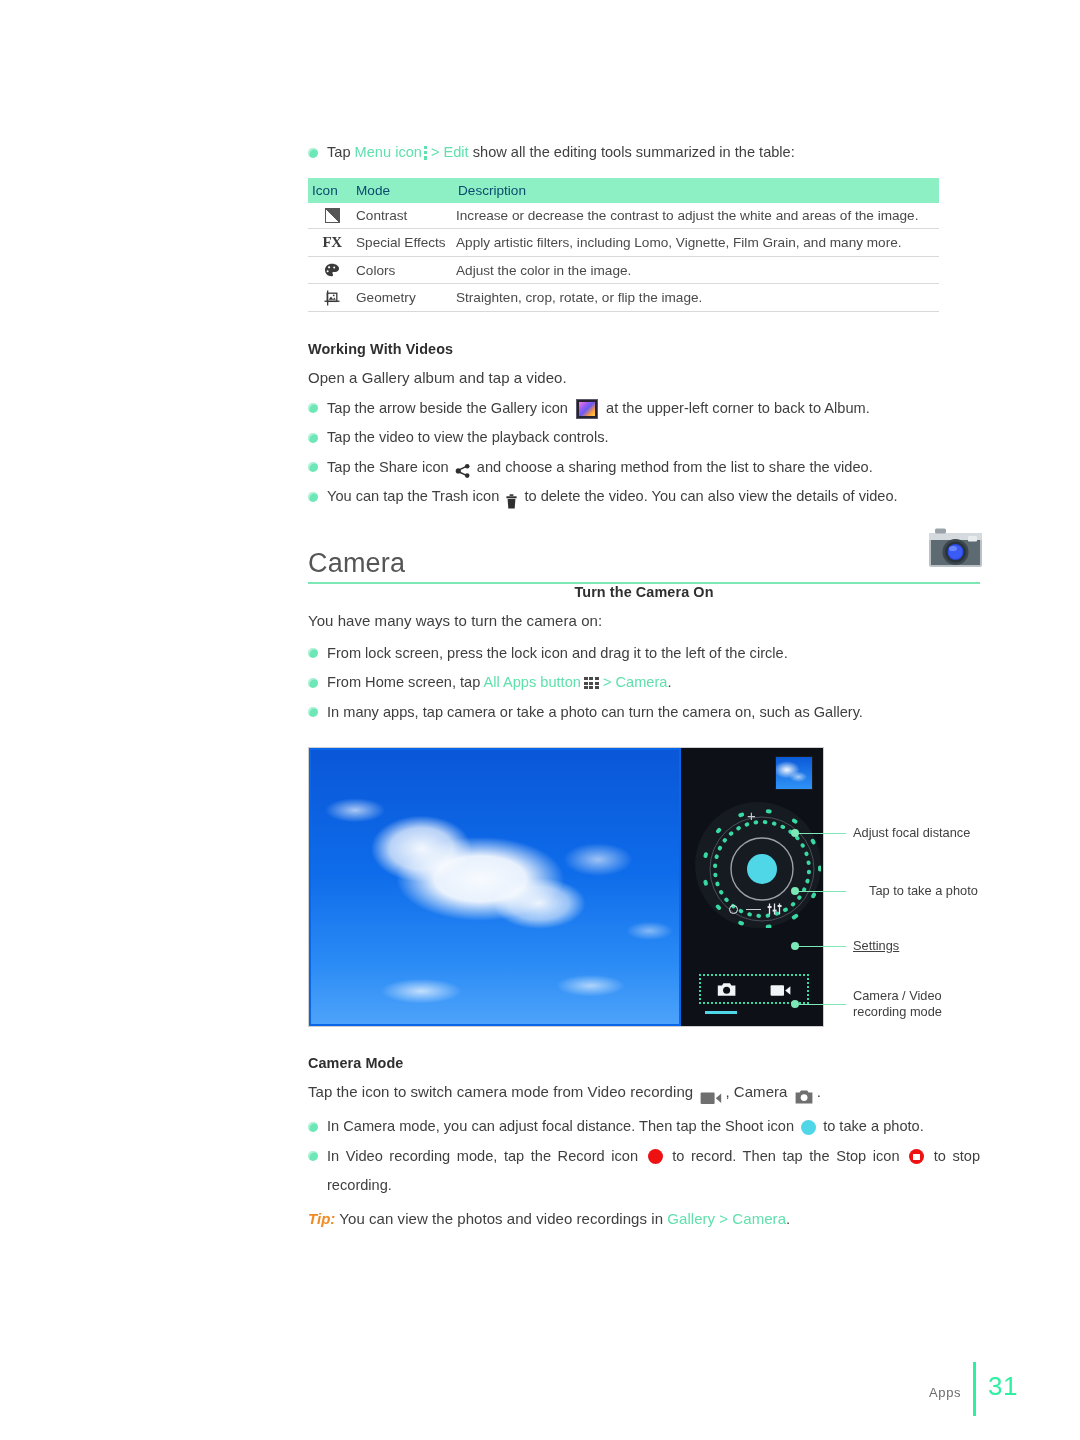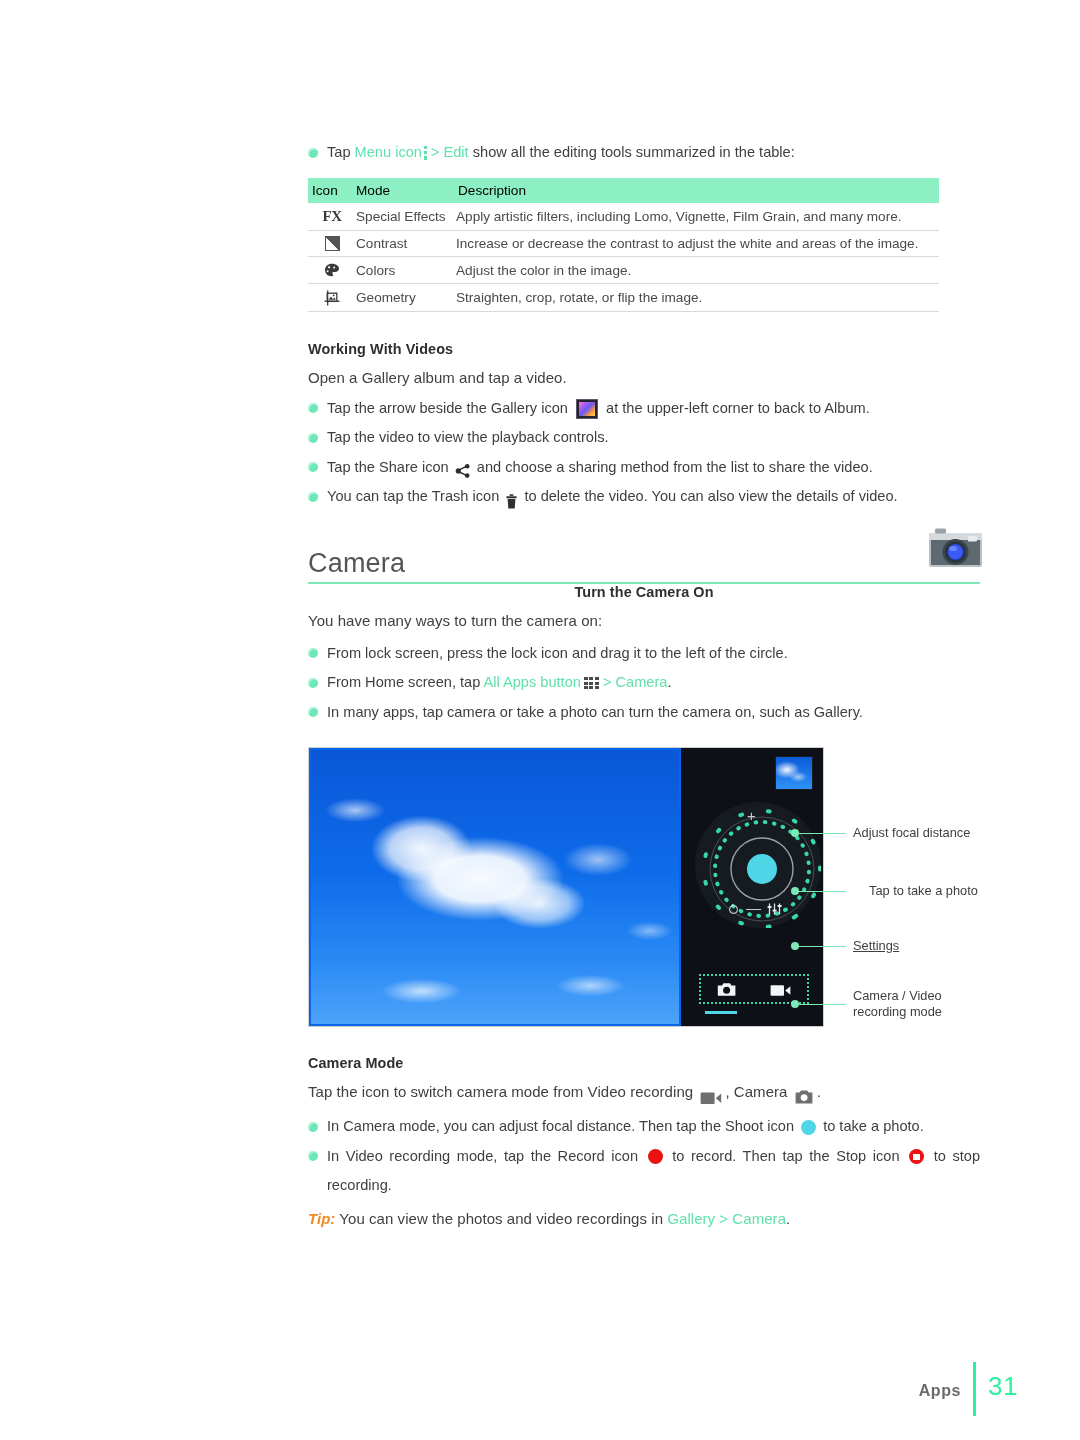--- a/index.html
+++ b/index.html
@@ -24,21 +24,21 @@
     background:#6ee7b7; margin-right:9px; margin-top:9.5px;
     box-shadow: inset 1.5px 1.5px 0 rgba(255,255,255,0.45);
   }
   .bullet-text { flex:1 1 auto; }
   .mint { color:#5fe0ac; }
   .h3 { font-size:14.4px; font-weight:bold; color:#2f2f2f; letter-spacing:0.1px; }
 
   
   .edit-table { width:631px; border-collapse:collapse; margin-top:10px; }
   .edit-table th {
-    background:#8defc4; color:#000000; font-weight:normal;
+    background:#8defc4; color:#0c4a6e; font-weight:normal;
     font-size:13.6px; text-align:left; padding:5px 0 5px 0; height:21px;
   }
   .edit-table td {
     font-size:13.6px; color:#4a4a4a; padding:5px 0; height:24px;
     border-bottom:1px solid #d9d9d9; vertical-align:middle;
   }
   .edit-table tr:last-child td { border-bottom:1px solid #d9d9d9; }
   .col-icon { width:48px; text-align:center; }
   .col-mode { width:100px; }
   .col-desc { }
@@ -123,21 +123,21 @@
   .mode-cam { width:20px; height:15px; }
   .mode-vid { width:21px; height:13px; }
 
   
   .callout { position:absolute; font-size:12.8px; color:#3f3f3f; line-height:16px; }
   .call-line { position:absolute; height:1.6px; background:#7ce8b5; }
   .call-dot { position:absolute; width:8px; height:8px; border-radius:50%; background:#7ce8b5; }
 
   
   .footer { position:absolute; right:62px; bottom:38px; display:flex; align-items:flex-end; }
-  .footer-label { font-size:16px; color:#6b6b6b; letter-spacing:0.6px; padding-bottom:2px;font-weight:bold; }
+  .footer-label { font-size:13px; color:#6b6b6b; letter-spacing:0.6px; padding-bottom:2px; }
   .footer-bar { width:3px; height:54px; background:#2ef0a0; margin:0 12px; position:relative; top:14px; }
   .footer-num { font-size:26px; color:#2ef0a0; letter-spacing:0.5px; }
 
   
   .inl { display:inline-block; vertical-align:middle; position:relative; }
   .inl-menu { width:4px; height:15px; margin:0 3px 0 2px; }
   .inl-menu i { display:block; width:3.4px; height:3.4px; background:#5fe0ac; margin-bottom:2px; }
   .inl-gallery {
     width:22px; height:20px; background:#262230; border:1.5px solid #5a5a6a;
     margin:0 4px; padding:2px;
@@ -174,31 +174,31 @@
       <thead>
         <tr>
           <th class="col-icon">Icon</th>
           <th class="col-mode">Mode</th>
           <th class="col-desc">Description</th>
         </tr>
       </thead>
       <tbody>
         <tr>
           <td class="col-icon">
+            <span class="ic ic-contrast"></span>
+          </td>
+          <td class="col-mode">Contrast</td>
+          <td class="col-desc">Increase or decrease the contrast to adjust the white and areas of the image.</td>
+        </tr>
+        <tr>
+          <td class="col-icon">
             <span class="ic ic-fx">FX</span>
           </td>
           <td class="col-mode">Special Effects</td>
           <td class="col-desc">Apply artistic filters, including Lomo, Vignette, Film Grain, and many more.</td>
-        </tr>
-        <tr>
-          <td class="col-icon">
-            <span class="ic ic-contrast"></span>
-          </td>
-          <td class="col-mode">Contrast</td>
-          <td class="col-desc">Increase or decrease the contrast to adjust the white and areas of the image.</td>
         </tr>
         <tr>
           <td class="col-icon">
             <span class="ic ic-colors">
               <svg width="16" height="15" viewBox="0 0 16 15">
                 <path d="M8 0.8C4 0.8 1 3.4 1 7c0 3.5 2.8 6.2 6.3 6.2 1.1 0 1.8-.5 1.8-1.3 0-.4-.2-.7-.4-1-.2-.3-.3-.5-.3-.8 0-.6.5-1 1.2-1H11c2.4 0 4-1.4 4-3.6C15 3.1 11.9.8 8 .8z" fill="#3a3a3a"></path>
                 <circle cx="5.1" cy="4.3" r="1.15" fill="#fff"></circle>
                 <circle cx="10.2" cy="4.4" r="1.0" fill="#fff"></circle>
                 <circle cx="3.6" cy="8.3" r="1.0" fill="#fff"></circle>
               </svg>

